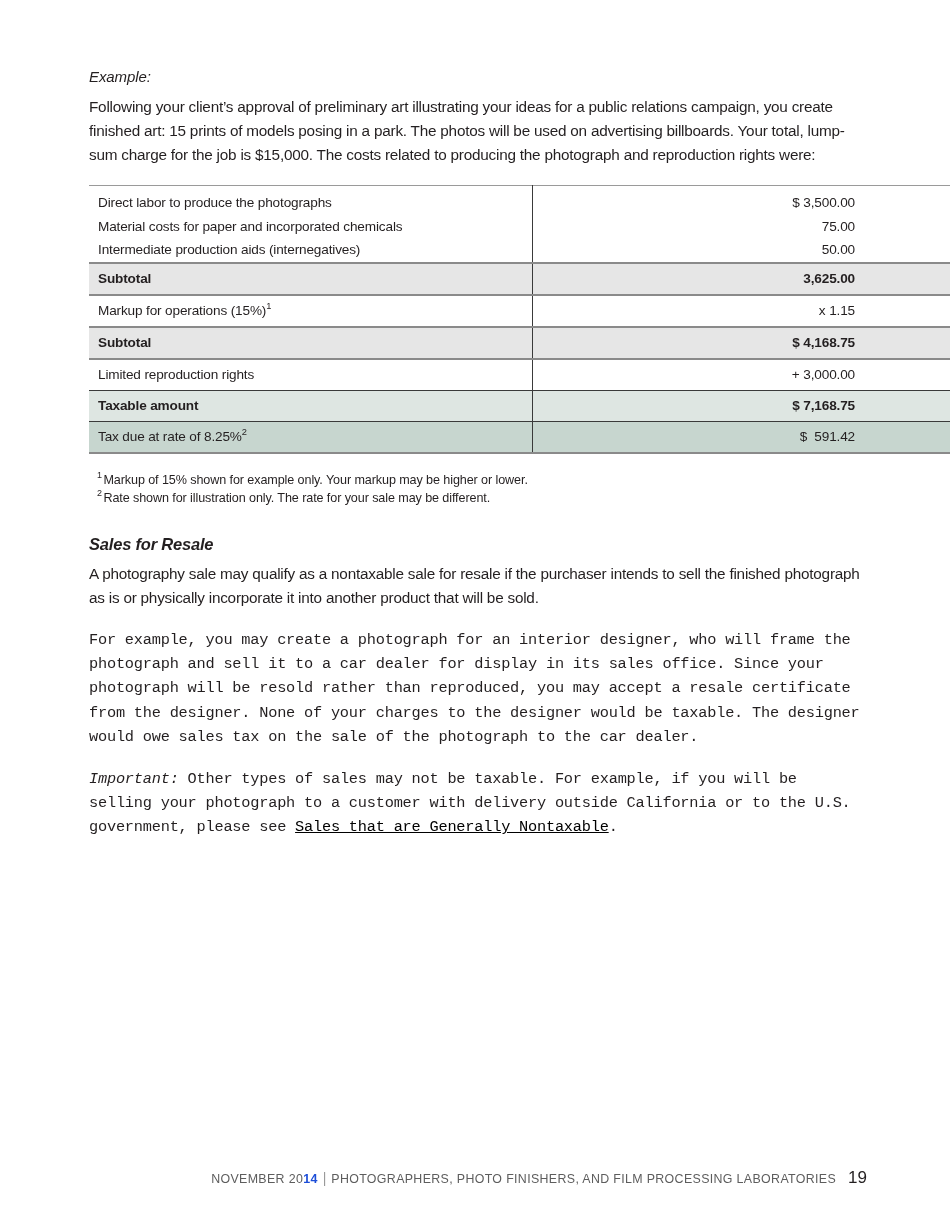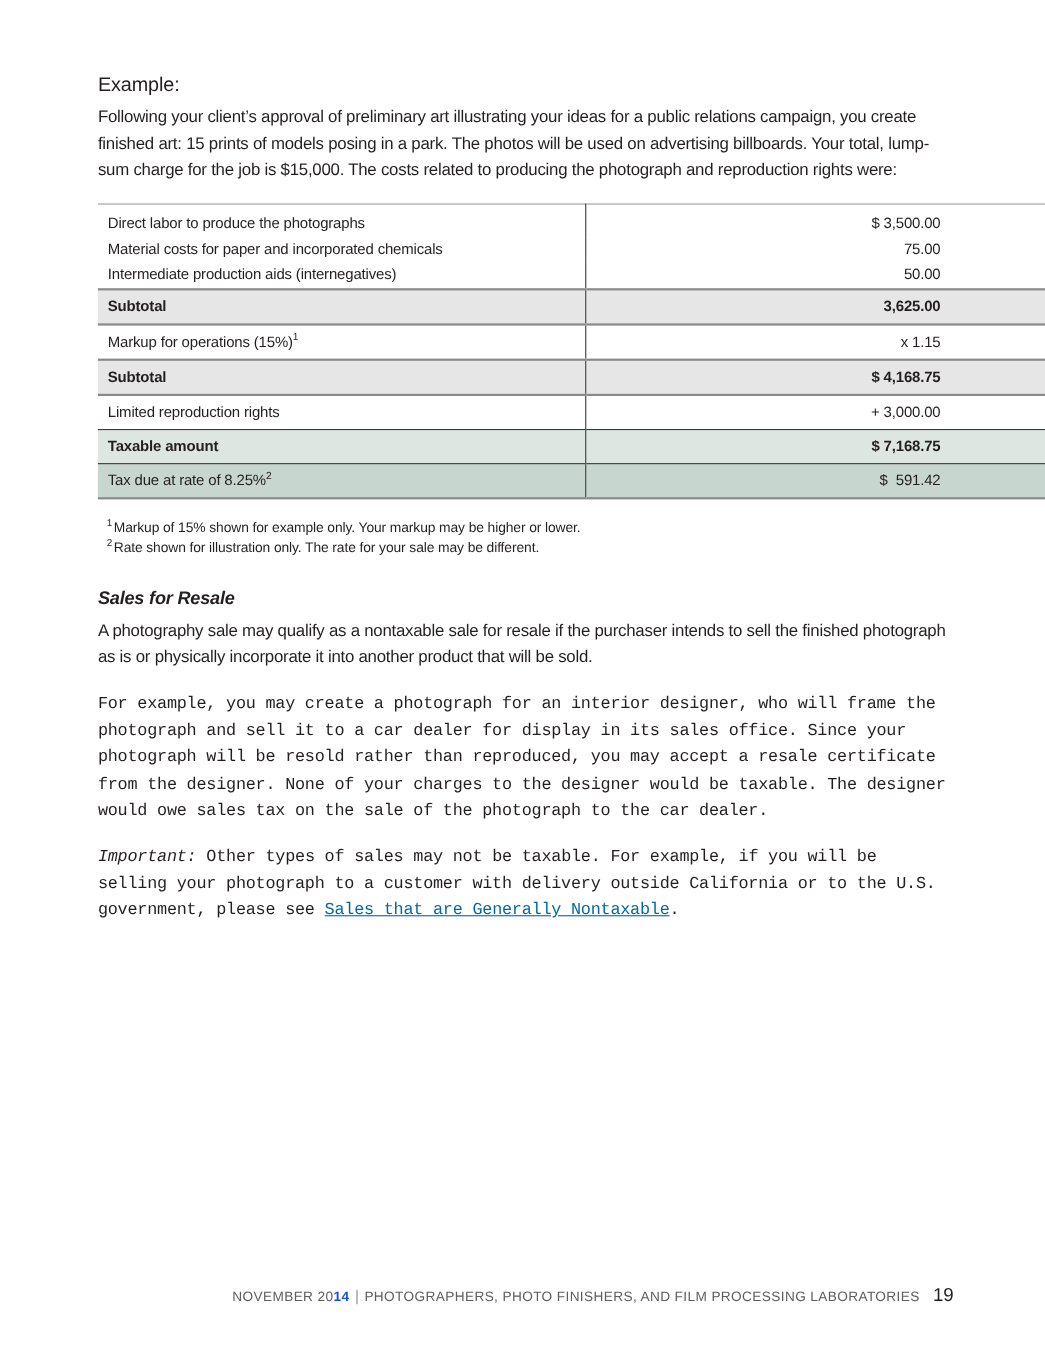--- a/index.html
+++ b/index.html
@@ -23,21 +23,22 @@
   }
   .content {
     position: absolute;
     left: 89px;
     top: 66px;
     width: 778px;
   }
 
   
   .example-label {
-    font-size: 18px;
+    font-style: italic;
+    font-size: 15px;
     line-height: 22px;
     margin: 0 0 7px 0;
     letter-spacing: -0.1px;
   }
   p.body {
     font-size: 15.3px;
     line-height: 24.2px;
     margin: 0;
     letter-spacing: -0.22px;
     text-align: left;
@@ -48,21 +49,21 @@
   }
   .sec-head {
     font-weight: bold;
     font-style: italic;
     font-size: 16.5px;
     line-height: 22px;
     letter-spacing: -0.2px;
     margin: 0 0 7px 0;
   }
   .link {
-    color: #0369a1;
+    color: #000000;
   }
   .ital { font-style: italic; }
 
   
   .calc-table {
     margin-top: 17px;
     width: 756px;
     border-collapse: collapse;
     table-layout: fixed;
   }

